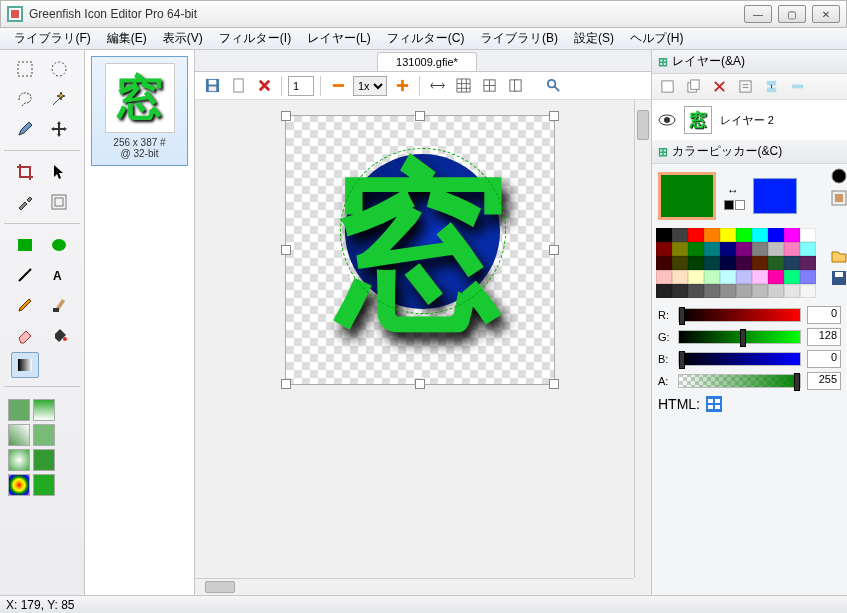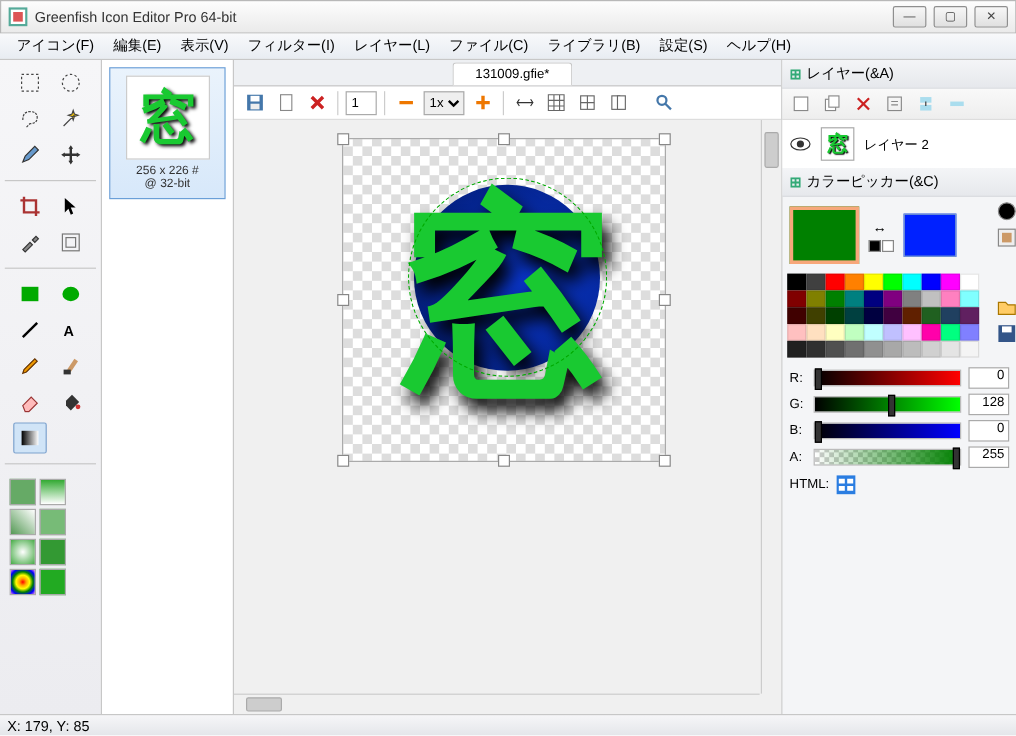--- a/index.html
+++ b/index.html
@@ -85,21 +85,21 @@
 .pal-row { display: flex; }
 .pal-cell { width: 16px; height: 14px; border: 0.5px solid rgba(0,0,0,0.1); cursor: pointer; }
 
 .slider-row { display: flex; align-items: center; gap: 6px; padding: 2px 6px; }
 .slider-row label { width: 14px; font-size: 11px; }
 .slider-track { flex: 1; height: 14px; position: relative; border: 1px solid #bbb; cursor:pointer; }
 .slider-thumb { position: absolute; top: -2px; width: 6px; height: 18px; background: #333; border: 1px solid #000; }
 .slider-val { width: 34px; height: 18px; border: 1px solid #aaa; background: #fff; text-align: right; padding: 0 3px; font-size: 11px; }
 
 .html-row { display: flex; align-items: center; gap: 6px; padding: 4px 6px; }
-.html-row label { font-size: 11px; }
+.html-row label { font-size: 14px; }
 .html-val { flex: 1; border: 1px solid #aaa; background: #fff; padding: 2px 4px; font-weight: bold; color: #cc6600; font-size: 12px; }
 
 .statusbar { height: 18px; background: linear-gradient(#f6f6f8,#e4e6ea); border-top: 1px solid #c7c7c7; padding: 0 6px; font-size: 11px; display: flex; align-items: center; }
 
 .side-icons { display: flex; flex-direction: column; gap: 6px; align-items: center; padding-top:4px;}
 .side-ico { width: 16px; height: 16px; cursor: pointer; }
 </style>
 </head>
 <body>
 
@@ -111,26 +111,26 @@
     </svg>
   <span class="titlebar-title">Greenfish Icon Editor Pro 64-bit</span>
   <div class="win-btns">
     <div class="win-btn">—</div>
     <div class="win-btn">▢</div>
     <div class="win-btn">✕</div>
   </div>
 </div>
 
 <div class="menubar">
-  <div class="menu-item">アイコン(F)</div>
+  <div class="menu-item">ライブラリ(F)</div>
   <div class="menu-item">編集(E)</div>
   <div class="menu-item">表示(V)</div>
   <div class="menu-item">フィルター(I)</div>
   <div class="menu-item">レイヤー(L)</div>
-  <div class="menu-item">ファイル(C)</div>
+  <div class="menu-item">フィルター(C)</div>
   <div class="menu-item">ライブラリ(B)</div>
   <div class="menu-item">設定(S)</div>
   <div class="menu-item">ヘルプ(H)</div>
 </div>
 
 <div class="main">
 
   <div class="toolbar-left">
     <div class="tool-row">
       <div class="tool">
@@ -268,21 +268,21 @@
       <div class="thumb" style="background:radial-gradient(#fff,#4a4)"></div>
       <div class="thumb" style="background:#393"></div>
       <div class="thumb" style="background:radial-gradient(red,orange,yellow,green,blue,violet)"></div>
       <div class="thumb" style="background:#2a2"></div>
     </div>
   </div>
 
   <div class="pages">
     <div class="page-thumb">
       <div class="img">窓</div>
-      <div class="sz">256 x 226 #</div>
+      <div class="sz">256 x 387 #</div>
       <div class="sz">@ 32-bit</div>
     </div>
   </div>
 
   <div class="center">
     <div class="tabbar">
       <div class="tab">131009.gfie*</div>
     </div>
     <div class="toolbar2">
       <div class="tbtn">

